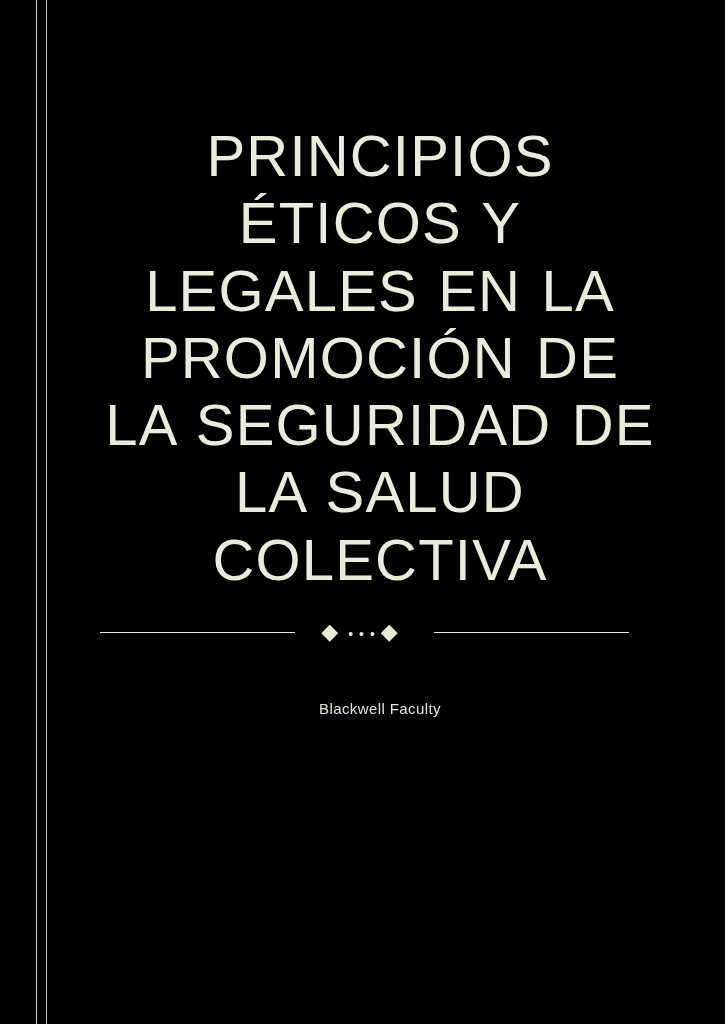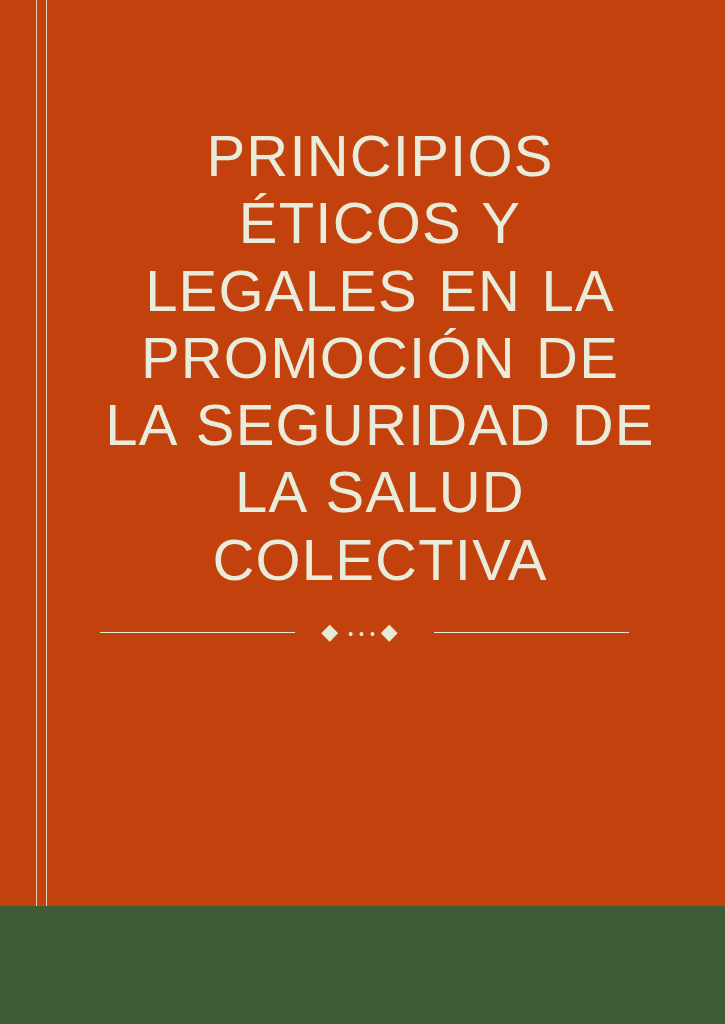--- a/index.html
+++ b/index.html
@@ -9,22 +9,22 @@
   body {
     width: 725px;
     height: 1024px;
     overflow: hidden;
     background: #3f5b36;
     font-family: "Liberation Sans", sans-serif;
   }
   .cover {
     position: relative;
     width: 725px;
-    height: 906px;
-    background: #c2410c;
+    height: 1024px;
+    background: #000000;
     box-sizing: border-box;
   }
   
   .rule {
     position: absolute;
     top: 0;
     bottom: 0;
     width: 1px;
     background: #e8ead8;
     opacity: 0.85;
@@ -106,14 +106,15 @@
   </div>
 
   <div class="divider">
     <div class="line line-left"></div>
     <div class="orn">
       <span>◆</span><span class="dots">•••</span><span>◆</span>
     </div>
     <div class="line line-right"></div>
   </div>
 
+  <div class="author">Blackwell Faculty</div>
 
 </div>
 
 </body></html>

